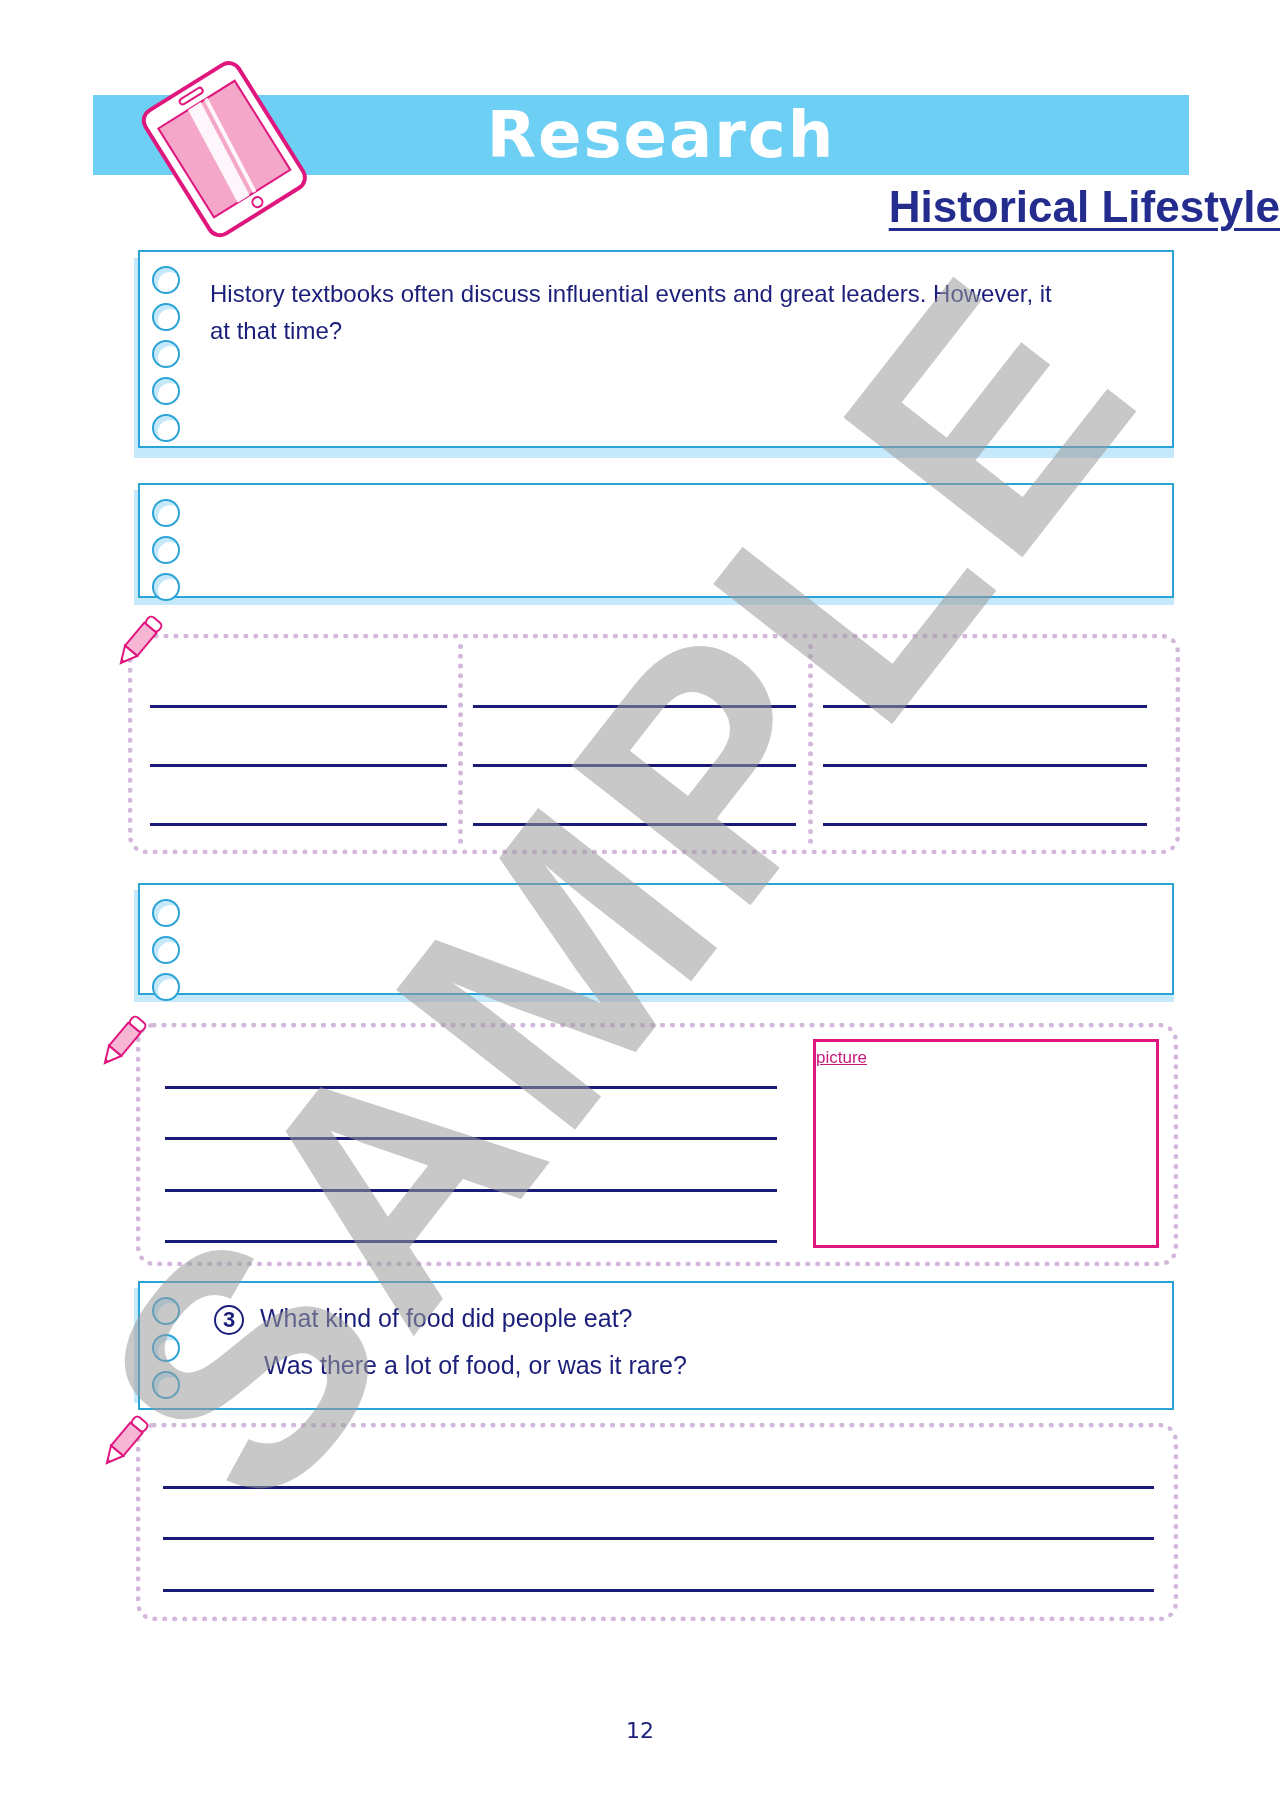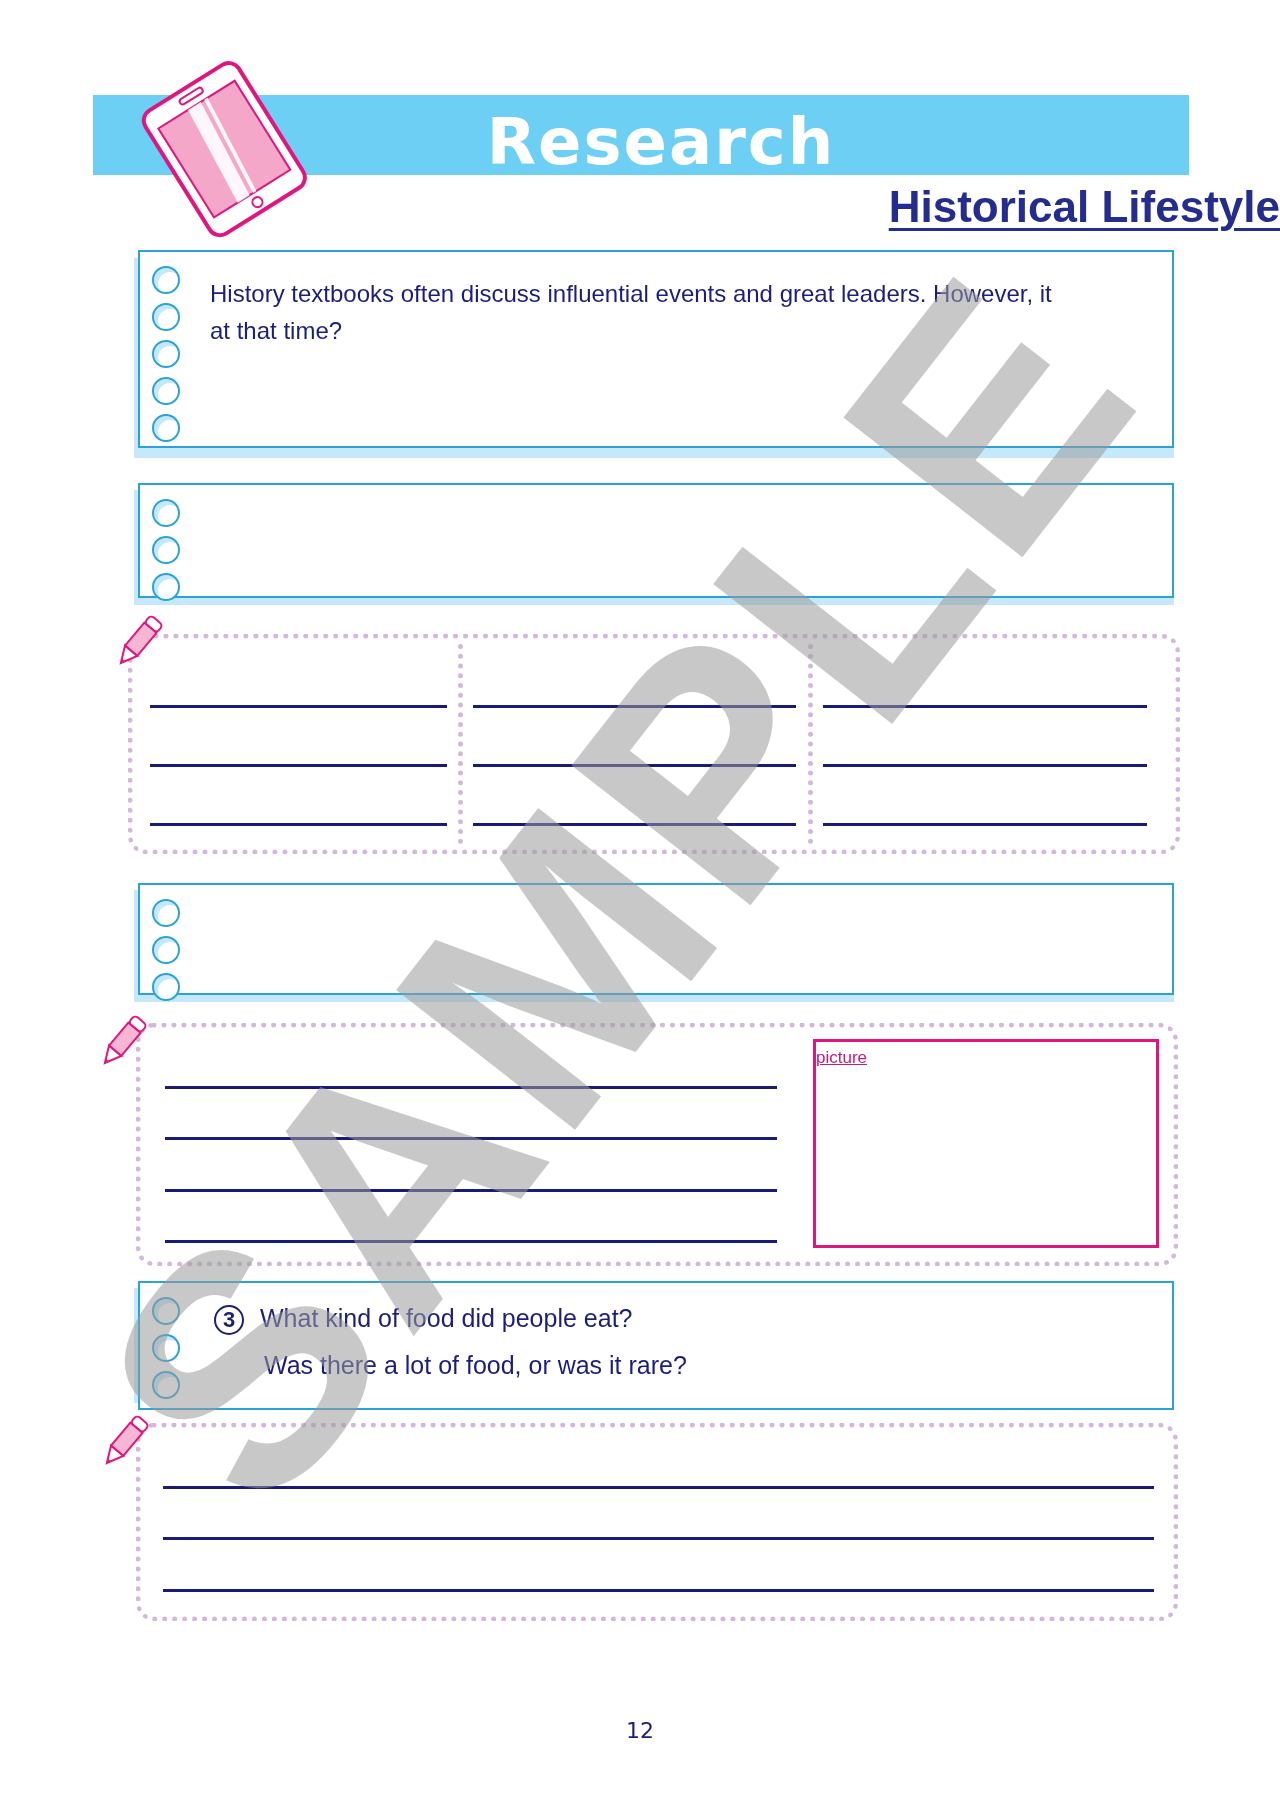--- a/index.html
+++ b/index.html
@@ -1,21 +1,21 @@
 <!DOCTYPE html>
 <html><head>
   <meta charset="utf-8">
   <style>
     html, body { margin:0; padding:0; background:#ffffff; }
     body { width:1280px; height:1810px; position:relative; overflow:hidden; font-family:"Liberation Sans", sans-serif; color:#1b1f7a; }
     .abs { position:absolute; }
 
     
     .band { left:93px; top:95px; width:1096px; height:80px; background:#6ecff4; }
-    .band-title { left:93px; top:95px; width:1096px; height:80px; text-align:center; line-height:80px; font-family:"DejaVu Sans", sans-serif; font-weight:bold; font-size:64px; color:#ffffff; letter-spacing:2px; padding-left:40px; box-sizing:border-box;margin-top:7px; }
+    .band-title { left:93px; top:95px; width:1096px; height:80px; text-align:center; line-height:80px; font-family:"DejaVu Sans", sans-serif; font-weight:bold; font-size:64px; color:#ffffff; letter-spacing:2px; padding-left:40px; box-sizing:border-box; }
     .tablet { left:128px; top:52px; width:190px; height:190px; }
     .subtitle { left:0; top:182px; width:1280px; text-align:right; font-family:"Liberation Sans", sans-serif; font-weight:bold; font-size:44px; color:#242c8e; }
     .subtitle span { text-decoration:underline; text-decoration-thickness:3px; text-underline-offset:6px; padding-left:0; }
 
     
     .card { background:#fff; border:2px solid #2aa3d6; box-sizing:border-box; }
     .card-shadow { background:#c5e9fa; }
     .rings { position:absolute; left:12px; top:14px; width:36px; }
     .ring { width:28px; height:28px; border:2.5px solid #2aa3d6; border-radius:50%; box-sizing:border-box; background:#fff; margin-bottom:9px; position:relative; box-shadow:inset 4px 4px 0 #c5e9fa; }
     .card-text { position:absolute; font-family:"Liberation Sans", sans-serif; color:#1b1f7a; }

